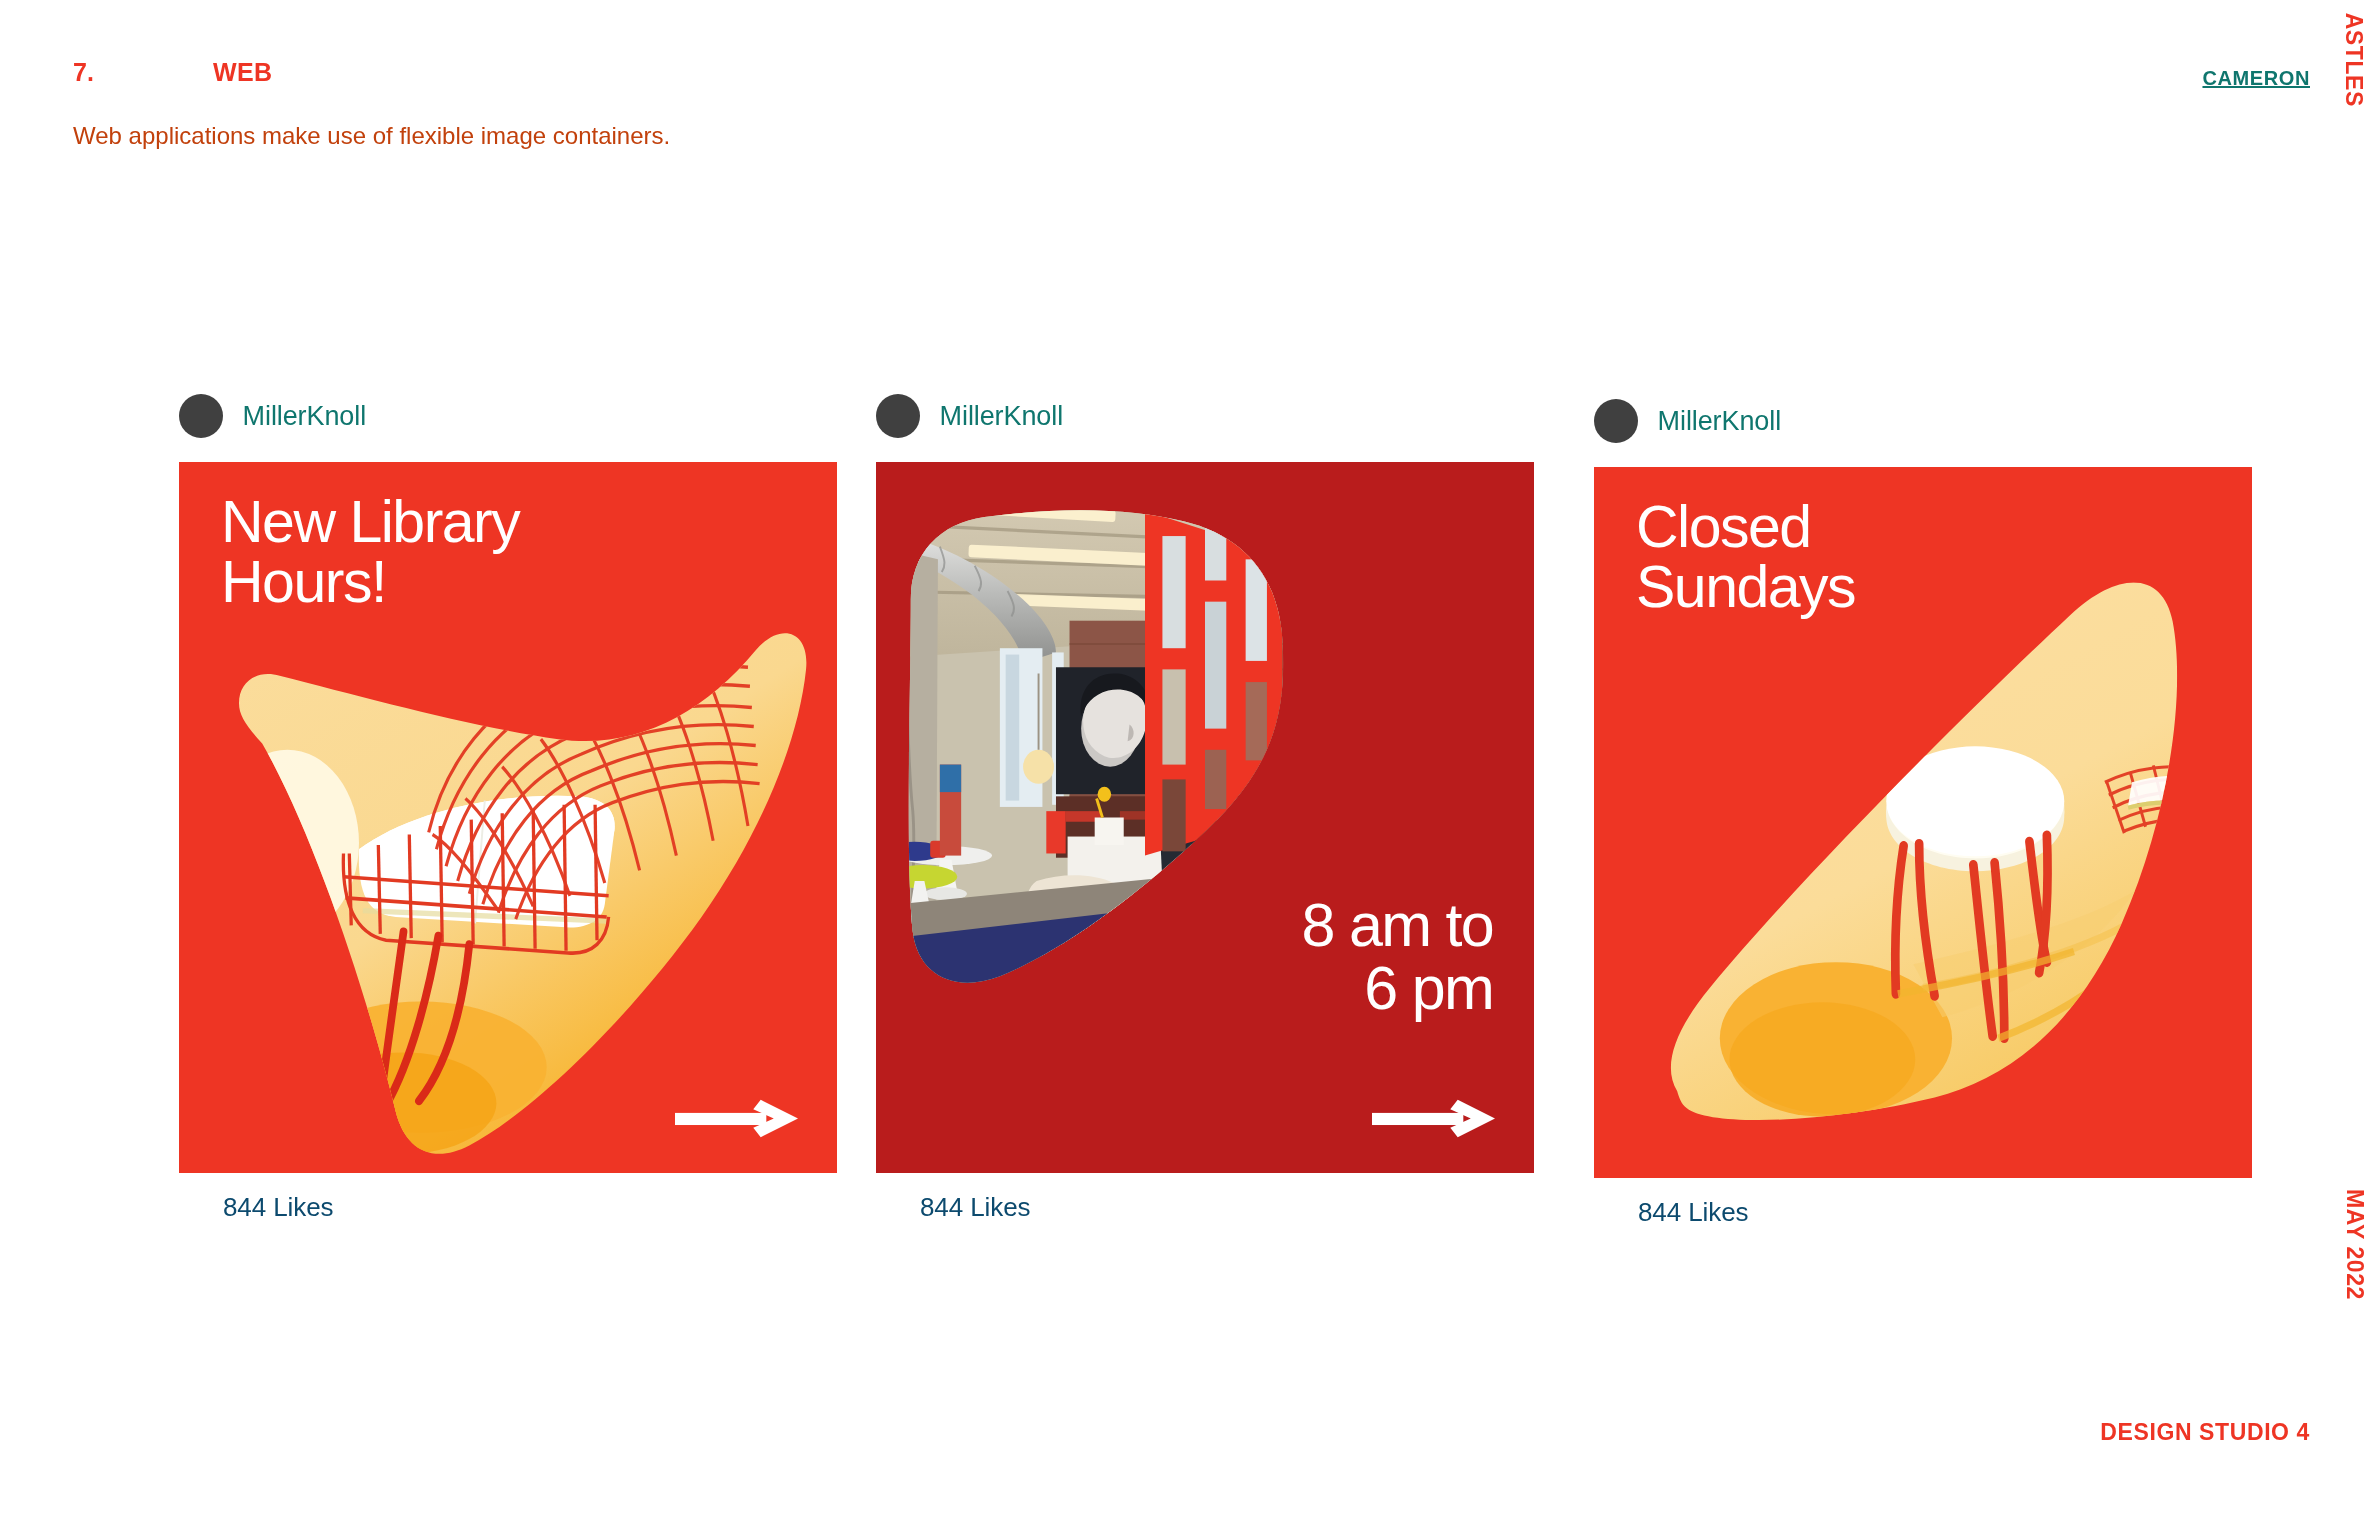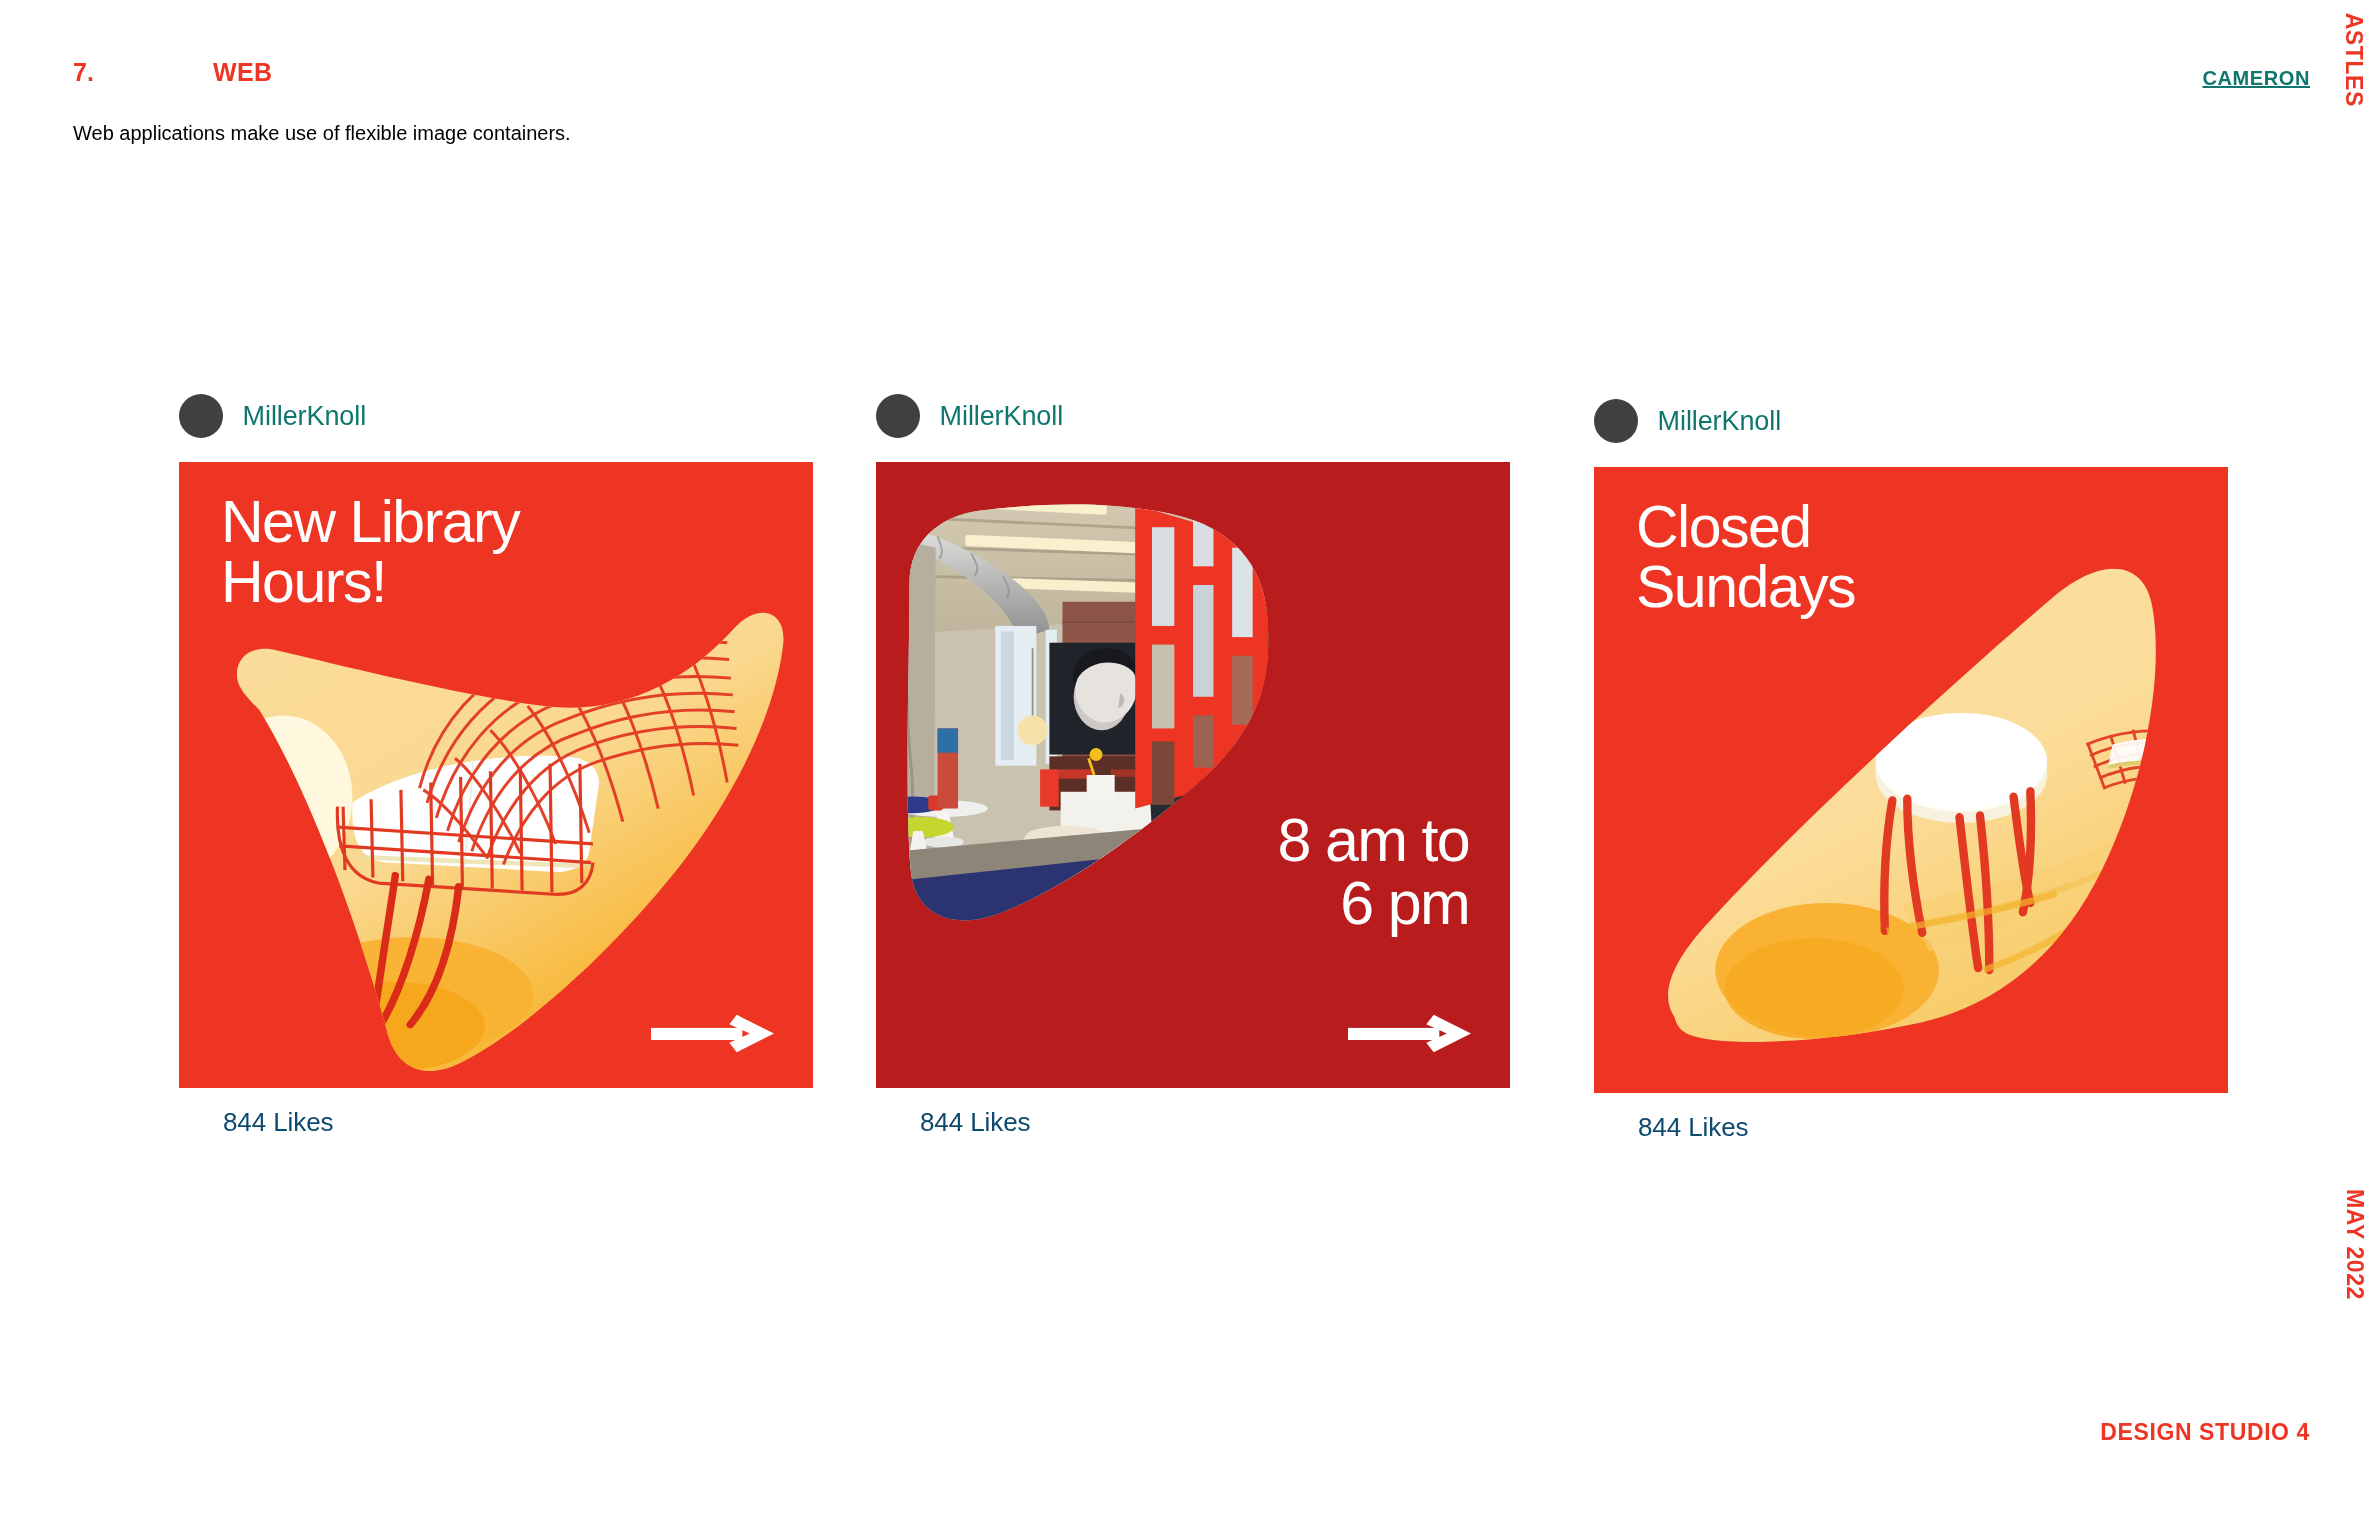--- a/index.html
+++ b/index.html
@@ -34,23 +34,23 @@
     font-size: 25px;
     font-weight: 700;
     color: #EE3524;
     letter-spacing: 0.4px;
   }
   .deck {
     position: absolute;
     left: 73px;
     top: 121px;
     width: 671px;
-    font-size: 20px;
+    font-size: 24px;
     line-height: 1.28;
-    color: #000000;
+    color: #c2410c;
     font-weight: 400;
   }
 
   
   .author-first {
     position: absolute;
     right: 67px;
     top: 67px;
     font-size: 20px;
     font-weight: 700;
@@ -119,22 +119,23 @@
   }
   .account-name {
     font-size: 27px;
     color: #0f766e;
     letter-spacing: -0.1px;
   }
 
   .post-canvas {
     position: relative;
     width: 634px;
-    height: 626px;
+    height: 711px;
     overflow: hidden;
+    padding-left: 24px;
   }
   .post-canvas.theme-red  { background: #EE3524; }
   .post-canvas.theme-teal { background: #b91c1c; }
 
   .post-headline {
     position: absolute;
     left: 42px;
     top: 30px;
     font-size: 59px;
     line-height: 1.03;

